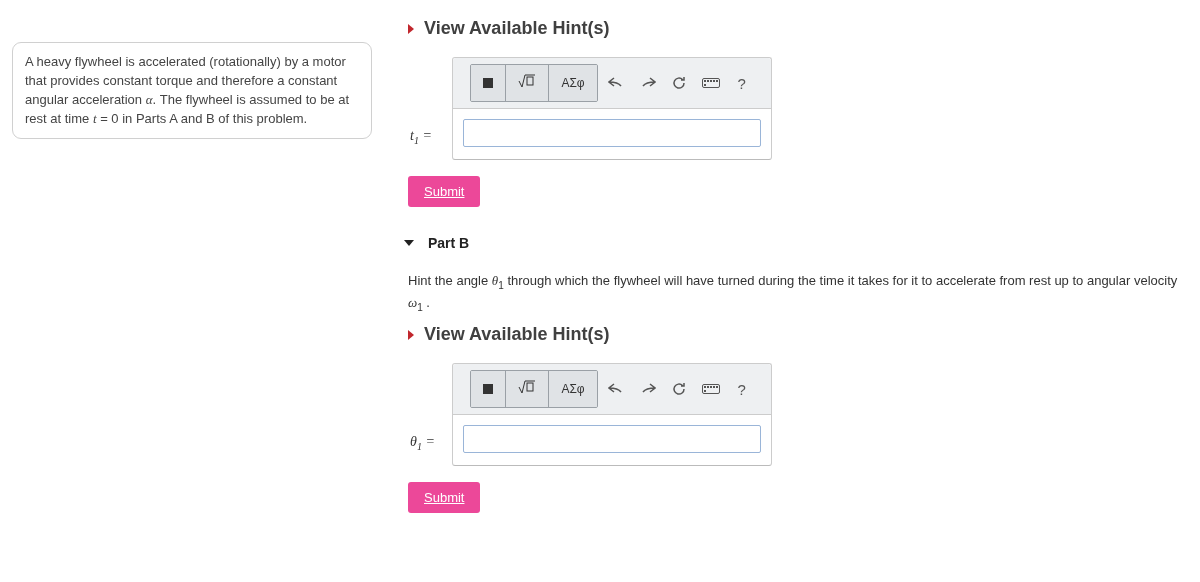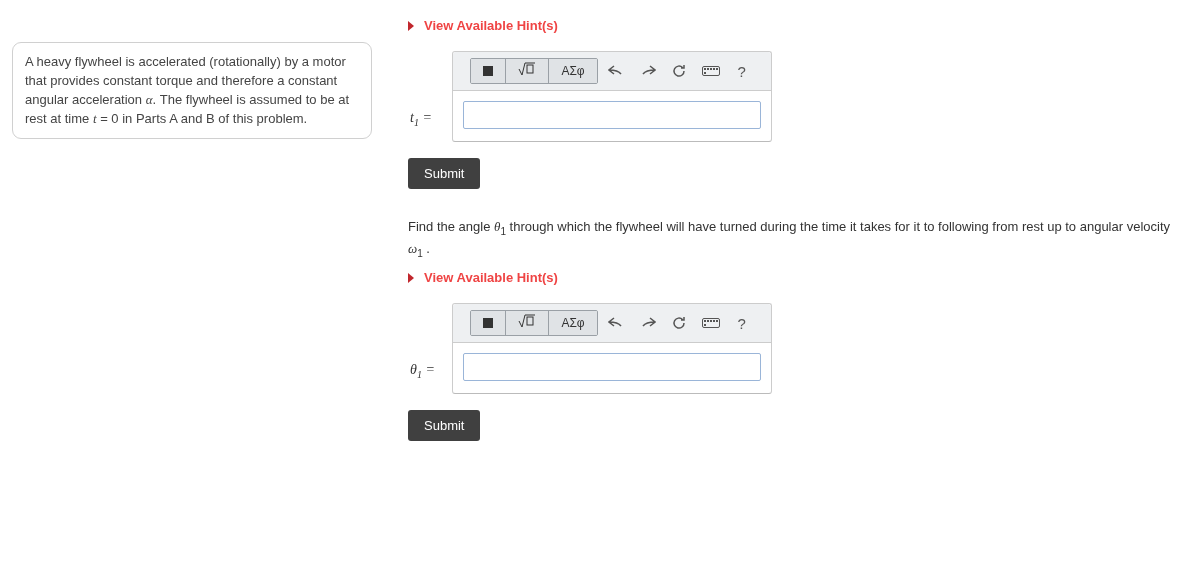--- a/index.html
+++ b/index.html
@@ -55,24 +55,24 @@
     padding-left: 4px;
   }
   .prompt {
     margin-bottom: 8px;
     line-height: 1.5;
   }
   .bold { font-weight: bold; }
   .ital { font-style: italic; font-family: 'Times New Roman', serif; }
   .sub { font-size: 10px; vertical-align: sub; }
   .hints-link {
-    color: #ef4444;
+    color: #404040;
     font-weight: bold;
     cursor: pointer;
-    font-size: 13px;
+    font-size: 18px;
     margin: 10px 0 18px 0;
     display: flex;
     align-items: center;
   }
   .caret-right-red {
     width: 0; height: 0;
     border-top: 5px solid transparent;
     border-bottom: 5px solid transparent;
     border-left: 6px solid #c1272d;
     margin-right: 10px;
@@ -104,21 +104,21 @@
     overflow: hidden;
   }
   .tb-btn {
     background: #e0e3e6;
     padding: 4px 12px;
     font-size: 12px;
     display: flex;
     align-items: center;
     justify-content: center;
     min-width: 26px;
-    height: 24px;
+    height: 36px;
     color: #333;
     cursor: pointer;
   }
   .tb-btn + .tb-btn { border-left: 1px solid #9aa0a6; }
   .tb-icon-btn {
     padding: 4px 6px;
     min-width: 24px;
     height: 24px;
     display: flex;
     align-items: center;
@@ -143,27 +143,28 @@
   .answer-input {
     flex: 1;
     height: 28px;
     border: 1px solid #9ab5d8;
     border-radius: 2px;
     font-size: 13px;
     padding: 2px 6px;
     outline: none;
   }
   .submit-btn {
-    background: #404040;
+    background: #ec4899;
     color: #fff;
     border: none;
     padding: 8px 16px;
     border-radius: 3px;
     font-size: 13px;
     cursor: pointer;
+    text-decoration: underline;
   }
   .answer-wrap {
     position: relative;
     margin-left: 44px;
   }
 
   
   .sq-stop {
     width: 10px; height: 10px; background: #333; display: inline-block;
   }
@@ -262,24 +263,28 @@
               <input class="answer-input" type="text" style="">
             </div>
           </div>
         </div>
 
         <button class="submit-btn">Submit</button>
       </div>
     </div>
 
     <div class="part-block">
+      <div class="part-header">
+        <span class="caret-down"></span>
+        <span>Part B</span>
+      </div>
       <div class="part-body">
 
         <div class="prompt">
-          <span>Find the angle </span><span class="ital">θ</span><span class="sub">1</span><span> through which the flywheel will have turned during the time it takes for it to following from rest up to angular velocity </span><span class="ital">ω</span><span class="sub">1</span><span> .</span>
+          <span>Hint the angle </span><span class="ital">θ</span><span class="sub">1</span><span> through which the flywheel will have turned during the time it takes for it to accelerate from rest up to angular velocity </span><span class="ital">ω</span><span class="sub">1</span><span> .</span>
         </div>
 
 
         <div class="hints-link">
           <span class="caret-right-red"></span>
           <span>View Available Hint(s)</span>
         </div>
 
         <div class="answer-wrap">
           <div class="lhs-wrap">

